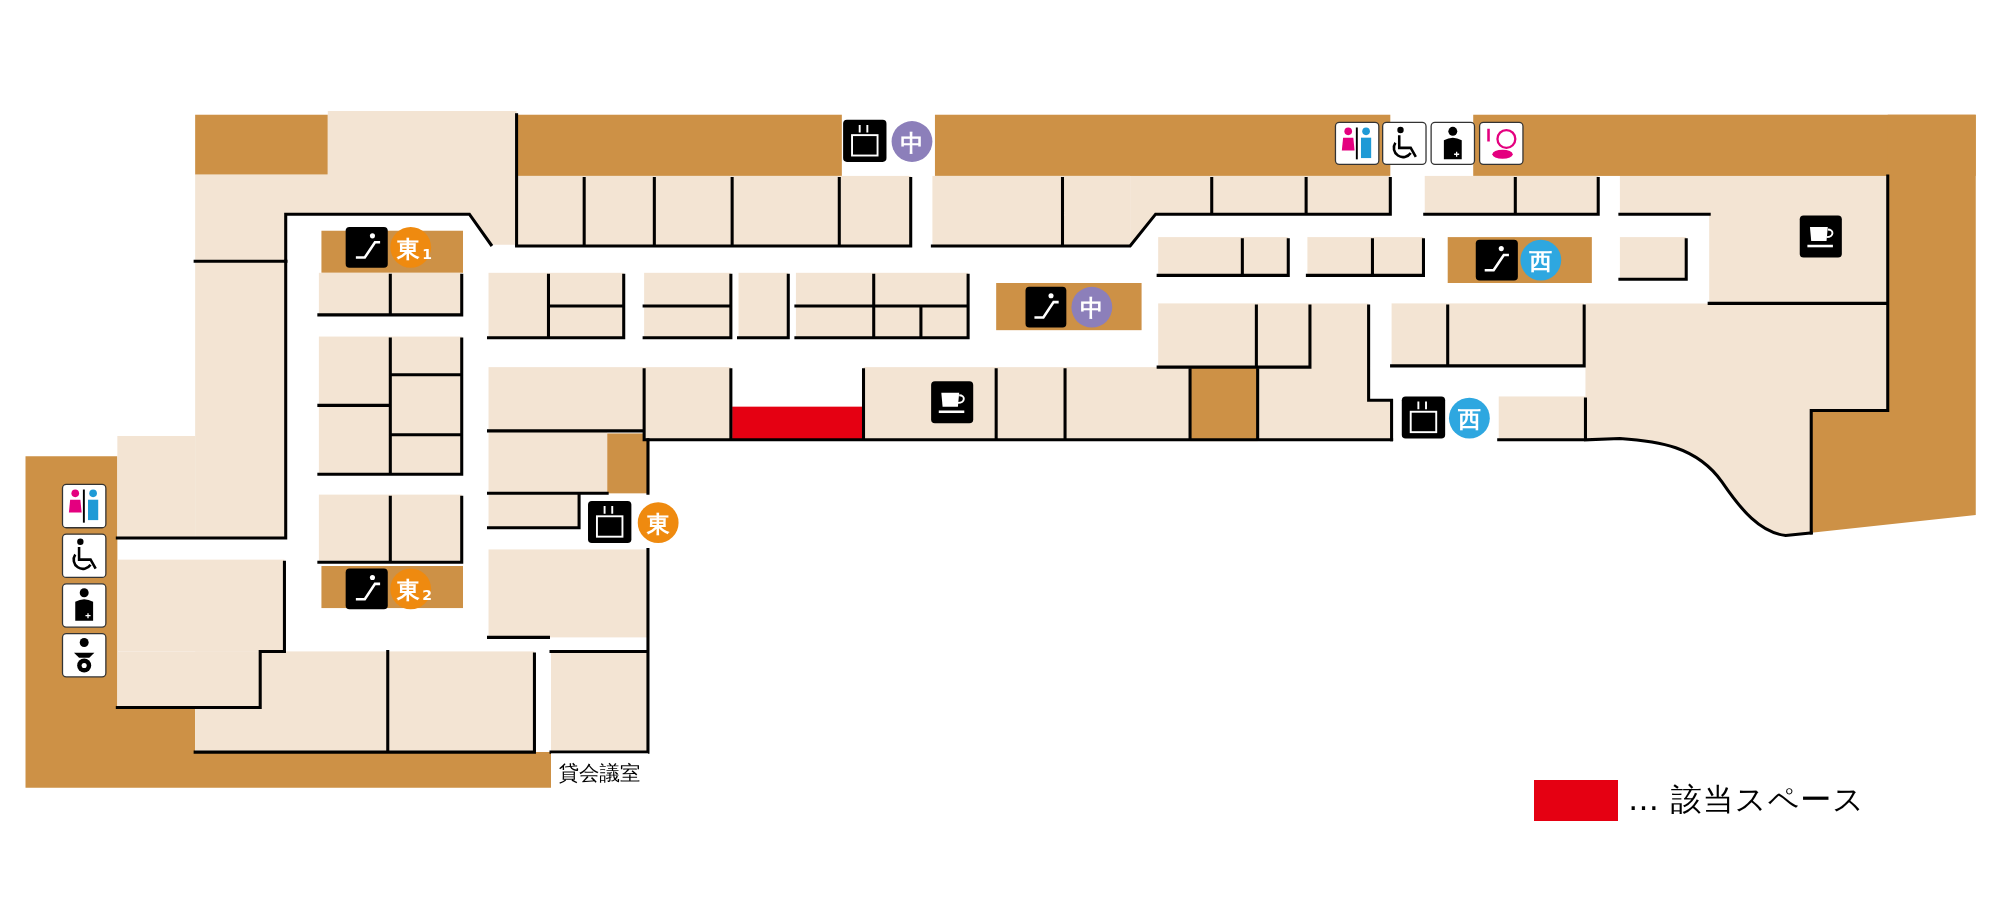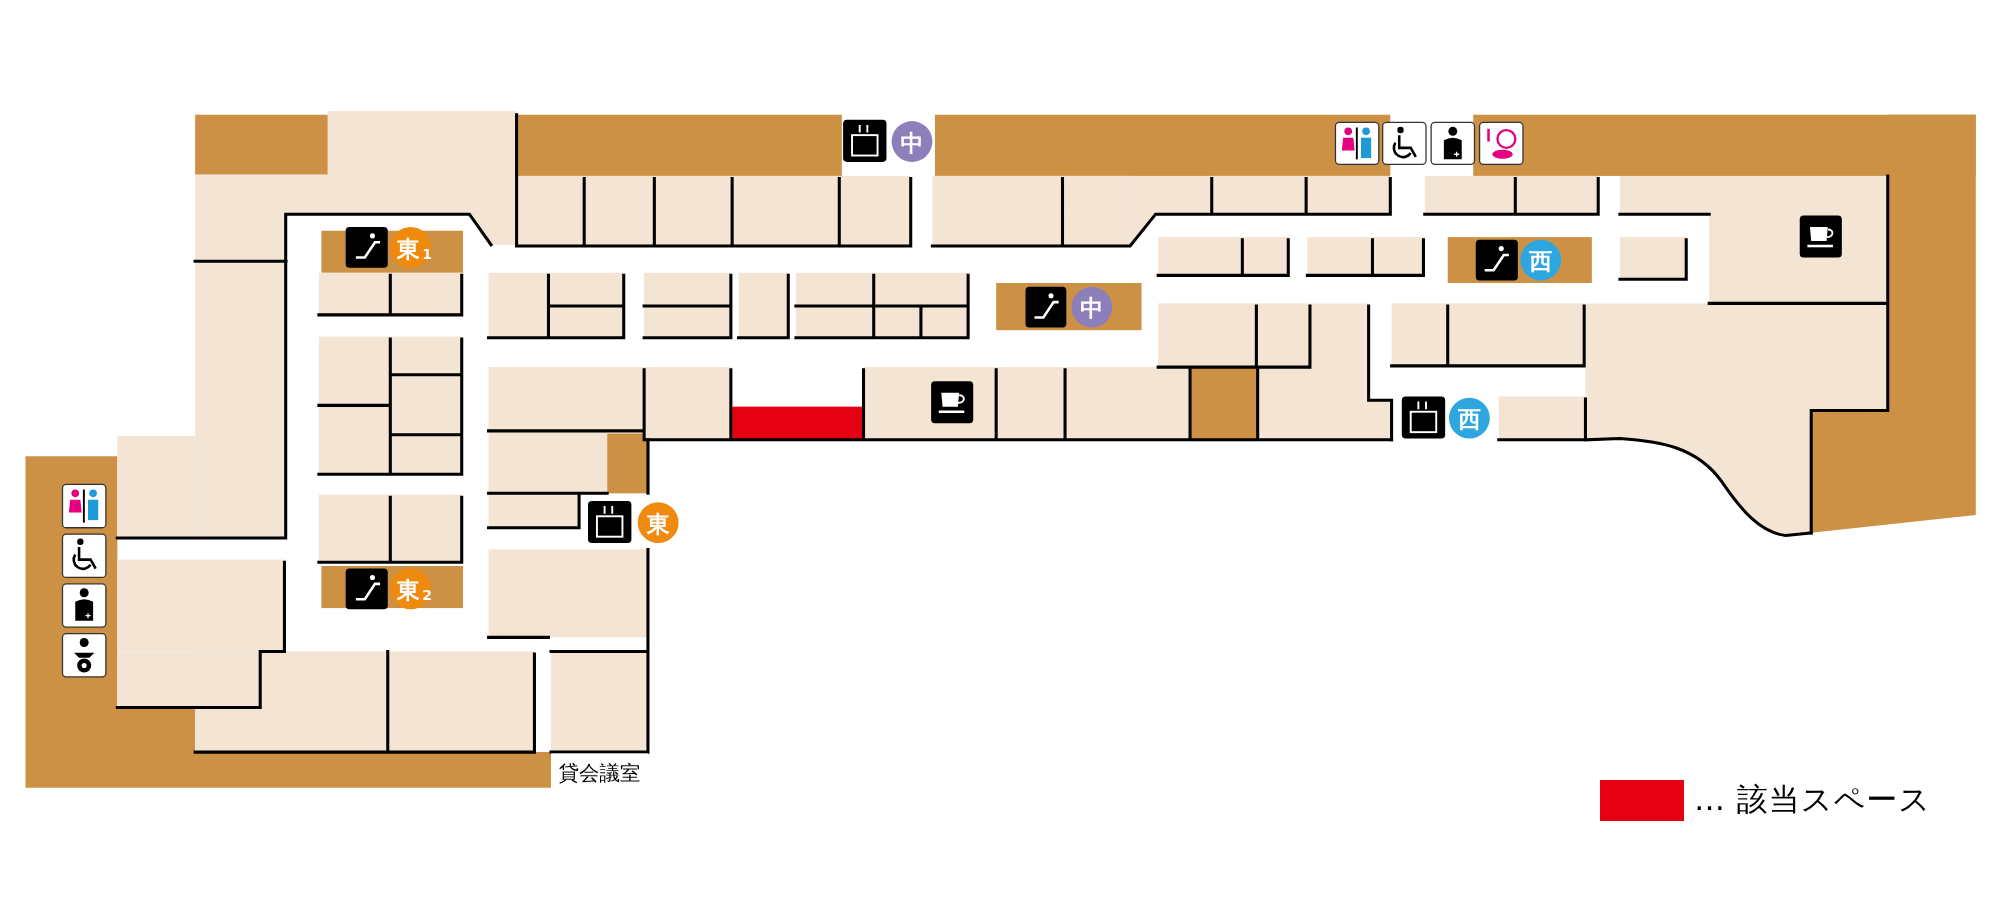--- a/index.html
+++ b/index.html
@@ -5,21 +5,21 @@
   html,body{margin:0;padding:0;background:#ffffff;}
   body{width:2000px;height:900px;overflow:hidden;position:relative;font-family:"DejaVu Sans","Liberation Sans",sans-serif;}
   #map{position:absolute;left:0;top:0;width:2000px;height:900px;}
   .back{fill:#cd9146;}
   .shop{fill:#f3e4d3;}
   .wall{stroke:#000;stroke-width:2.4;fill:none;stroke-linecap:square;}
   .hi{fill:#e50012;}
   .lbl{font-family:"DejaVu Sans","Liberation Sans",sans-serif;font-weight:bold;fill:#fff;text-anchor:middle;dominant-baseline:central;}
   .sub{font-family:"DejaVu Sans","Liberation Sans",sans-serif;font-weight:bold;fill:#fff;}
   .plain{font-family:"DejaVu Sans","Liberation Sans",sans-serif;fill:#000;}
-  .legend{position:absolute;left:1600px;top:779px;display:flex;align-items:center;justify-content:flex-end;}
+  .legend{position:absolute;left:1534px;top:779px;display:flex;align-items:center;justify-content:flex-end;}
   .legend-swatch{width:84px;height:41px;background:#e50012;}
   .legend-text{margin-left:10px;font-size:31px;color:#000;font-family:"DejaVu Sans","Liberation Sans",sans-serif;letter-spacing:1px;}
 </style>
 </head>
 <body>
 
 <svg id="map" viewBox="0 0 1568 706" preserveAspectRatio="none" xmlns="http://www.w3.org/2000/svg">
 
   <g>
     <rect class="back" x="153" y="90" width="104" height="47"></rect>

